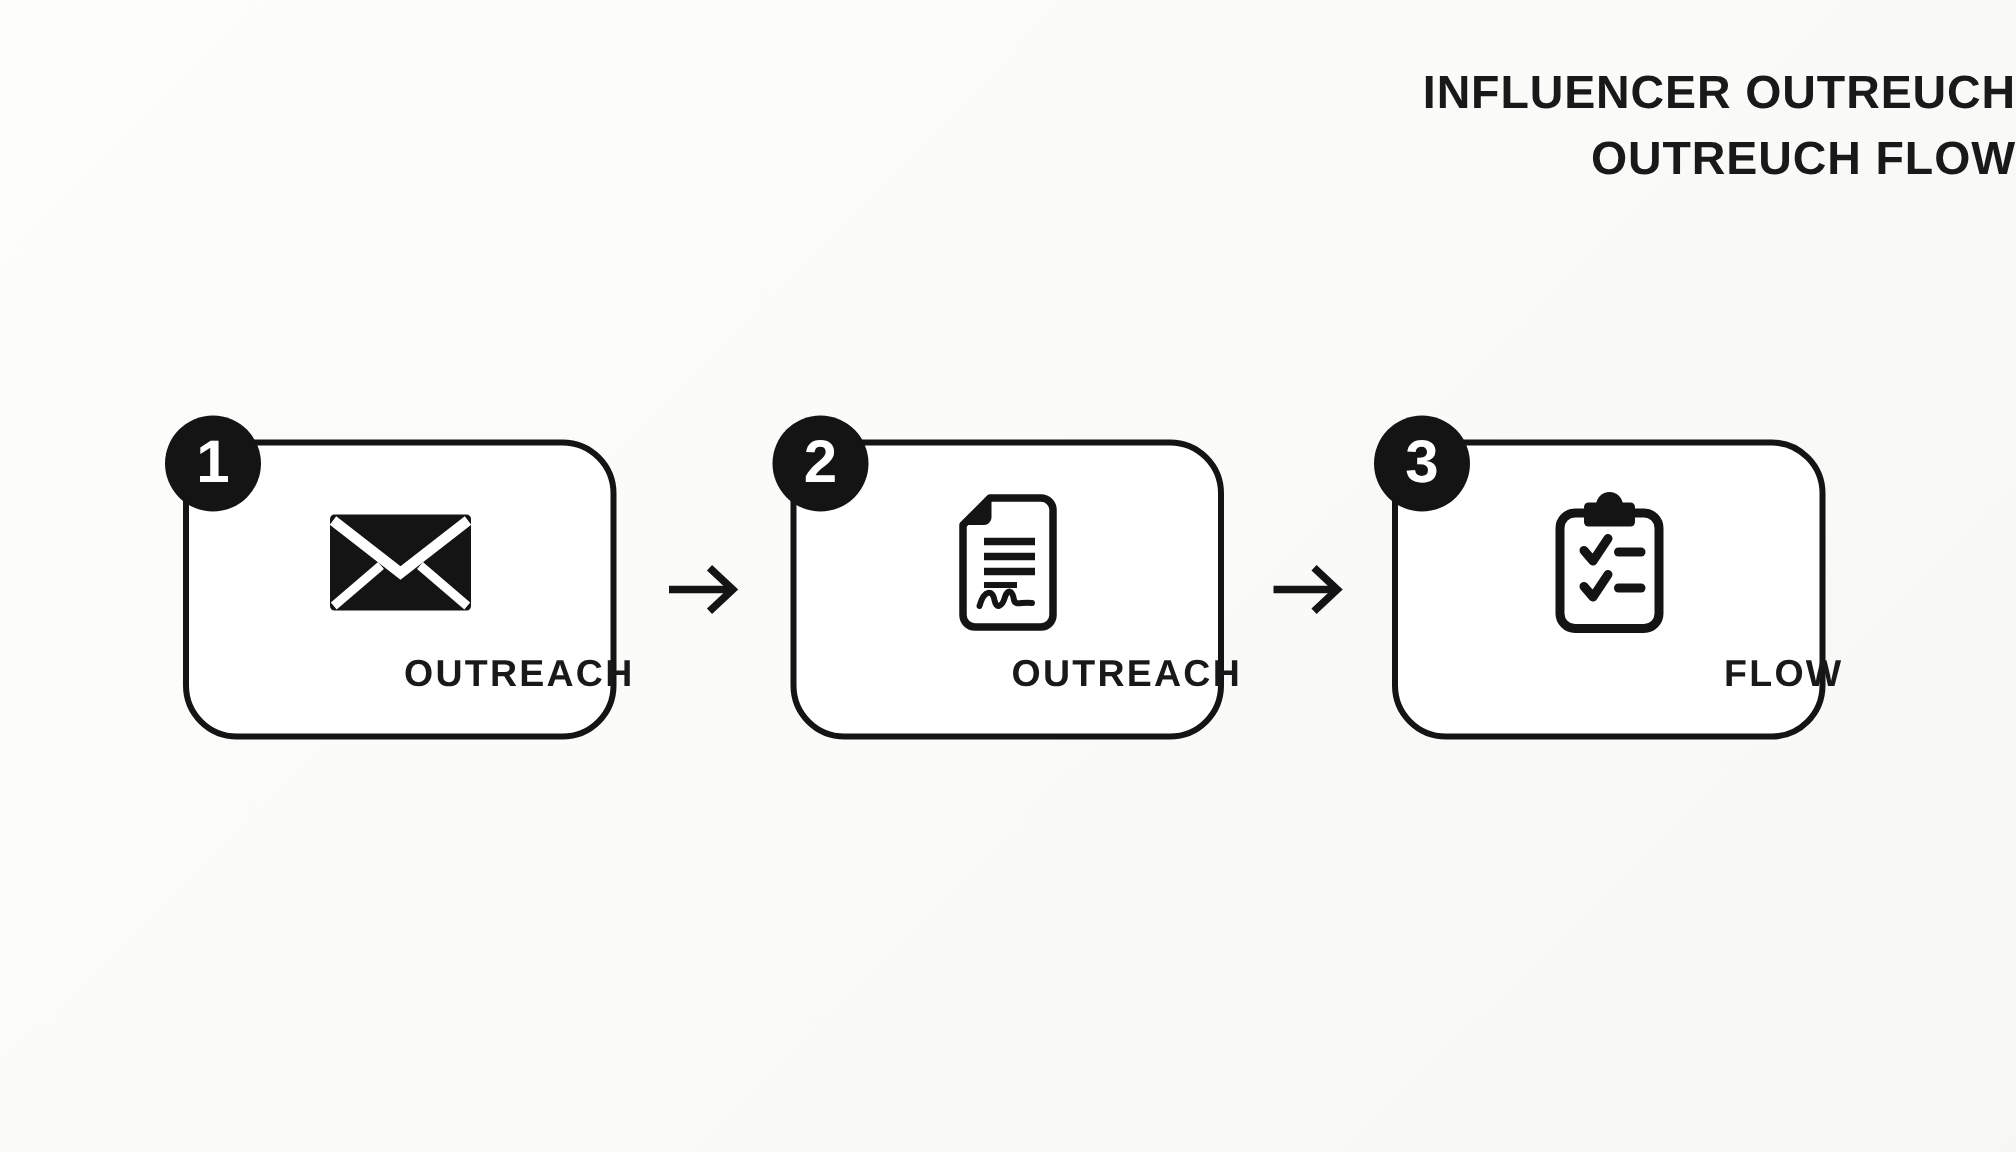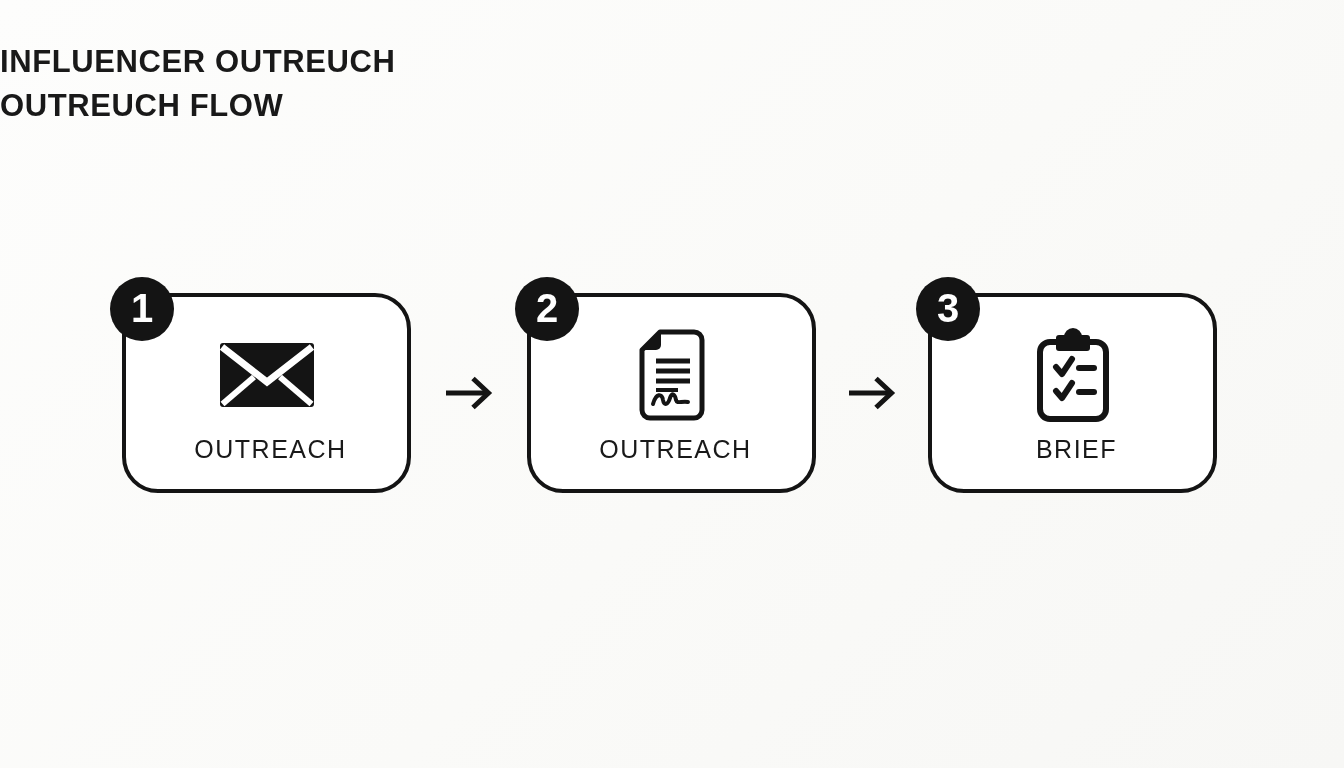--- a/index.html
+++ b/index.html
@@ -9,21 +9,21 @@
     overflow: hidden;
   }
   body {
     background: linear-gradient(135deg, #fdfdfc 0%, var(--bg, #fafaf8) 55%, #f7f7f5 100%);
     position: relative;
   }
   .title-block {
     position: absolute;
     top: 40px; left: 0;
     width: 1344px;
-    text-align: left;
+    text-align: right;
     color: var(--text, #191919);
   }
   .title-line {
     font-size: 31px;
     font-weight: bold;
     letter-spacing: 0.6px;
     line-height: 44px;
   }
   .flow-row {
     position: absolute;
@@ -56,25 +56,25 @@
   .step-icon-area {
     position: absolute;
     top: 28px; left: 0; right: 0;
     height: 100px;
     display: flex;
     align-items: center;
     justify-content: center;
   }
   .step-label {
     position: absolute;
-    top: 138px; left: 4px;
+    top: 138px; left: 16px;
     width: 100%;
-    text-align: center;
+    text-align: right;
     font-size: 25px;
-    font-weight: normal;
+    font-weight: bold;
     letter-spacing: 1.5px;
     color: var(--text, #191919);
   }
   .arrow-gap {
     display: flex;
     align-items: center;
     justify-content: center;
   }
   .arrow-gap.g1 { width: 116px; }
   .arrow-gap.g2 { width: 112px; }
@@ -138,16 +138,16 @@
       <svg width="80" height="96" viewBox="0 0 80 96" aria-hidden="true">
         <circle cx="40" cy="10" r="9" fill="#141414"></circle>
         <rect x="7" y="15" width="66" height="77" rx="10" fill="#ffffff" stroke="#141414" stroke-width="6"></rect>
         <rect x="23" y="8" width="34" height="16" rx="3" fill="#141414"></rect>
         <path d="M23 40 L29 47 L39 32" stroke="#141414" stroke-width="6" fill="none" stroke-linecap="round" stroke-linejoin="round"></path>
         <line x1="46" y1="41" x2="61" y2="41" stroke="#141414" stroke-width="6" stroke-linecap="round"></line>
         <path d="M23 64 L29 71 L39 56" stroke="#141414" stroke-width="6" fill="none" stroke-linecap="round" stroke-linejoin="round"></path>
         <line x1="46" y1="65" x2="61" y2="65" stroke="#141414" stroke-width="6" stroke-linecap="round"></line>
       </svg>
     </div>
-    <div class="step-label">BRIEF</div>
+    <div class="step-label">FLOW</div>
   </div>
 
 </div>
 
 </body></html>

